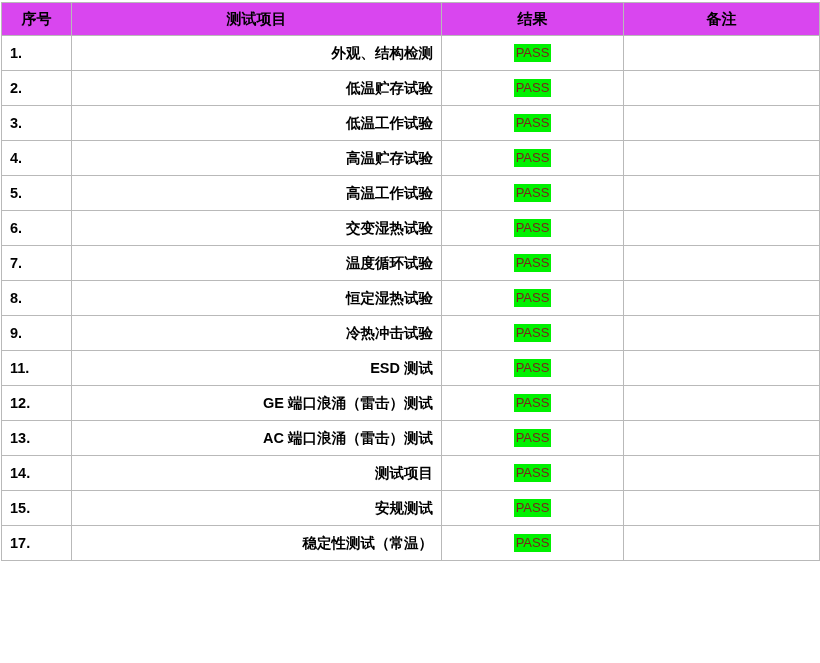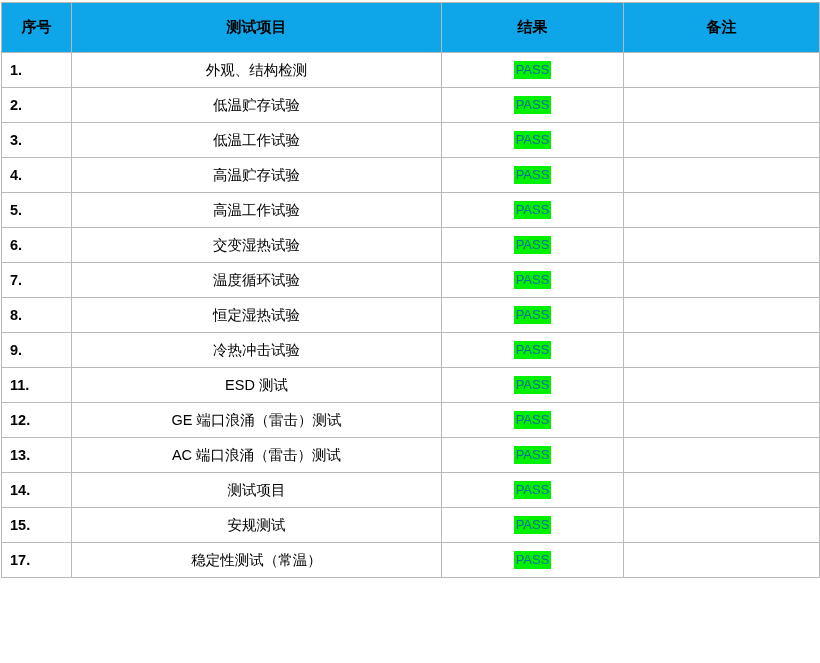--- a/index.html
+++ b/index.html
@@ -28,49 +28,50 @@
   table.test-table th,
   table.test-table td {
     border: 1px solid #b9b9b9;
     height: 35px;
     box-sizing: border-box;
     padding: 0 8px;
     font-size: 14.5px;
     vertical-align: middle;
   }
   table.test-table thead th {
-    background: #0ea5e9;
+    background: #d946ef;
     font-weight: bold;
     text-align: center;
     font-size: 15px;
-    height: 50px;
+    height: 33px;
     border-color: #b9b9b9;
   }
   td.cell-no {
     font-weight: bold;
     text-align: left;
     padding-left: 14px;
     font-size: 14px;
   }
   td.cell-item {
-    text-align: center;
+    text-align: right;
     padding-left: 14px;
     font-size: 14.5px;
+    font-weight: bold;
   }
   td.cell-result {
     text-align: center;
     padding: 0;
   }
   td.cell-note {
     text-align: left;
   }
   .result-tag {
     display: inline-block;
     background: #00f000;
-    color: #0369a1;
+    color: #7f1d1d;
     font-size: 13px;
     line-height: 18px;
     padding: 0 2px;
     font-family: "Liberation Sans", sans-serif;
   }
 </style>
 </head>
 <body>
 
 <table class="test-table">

